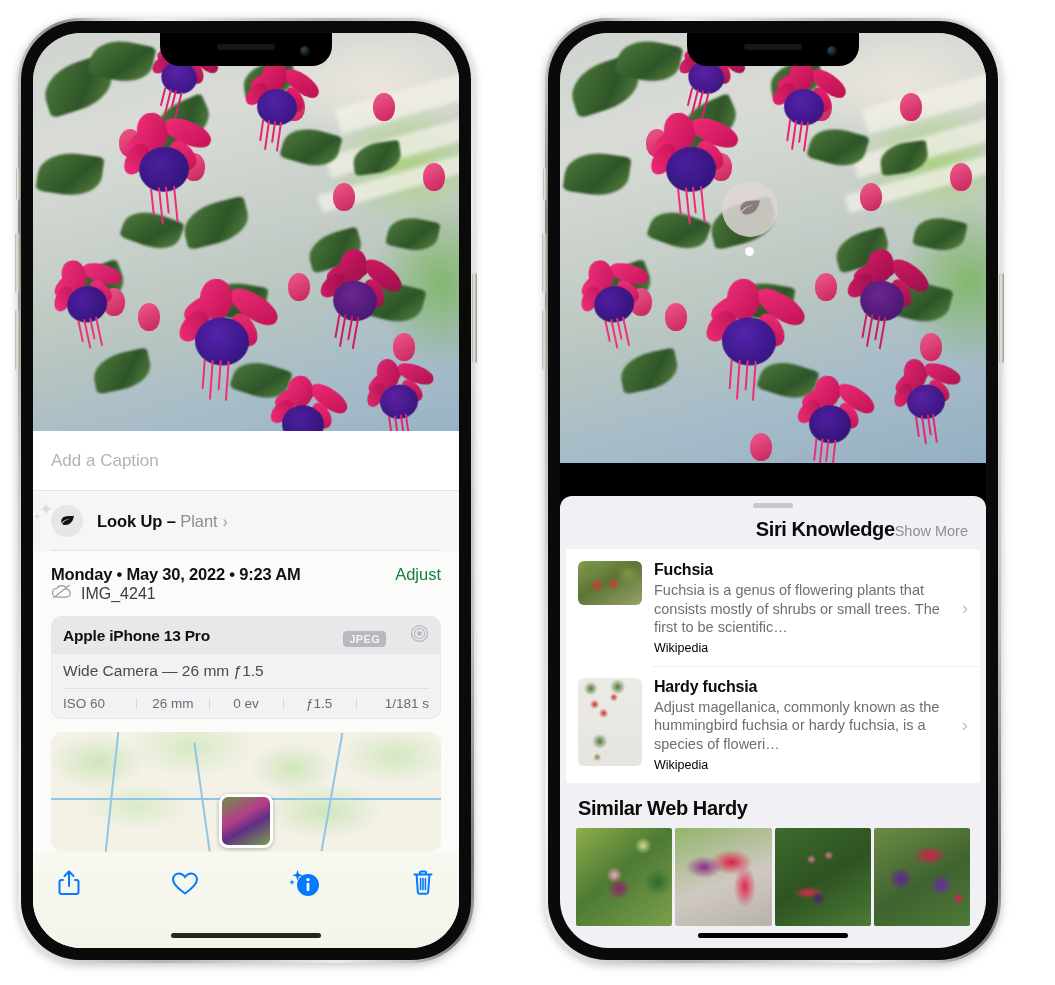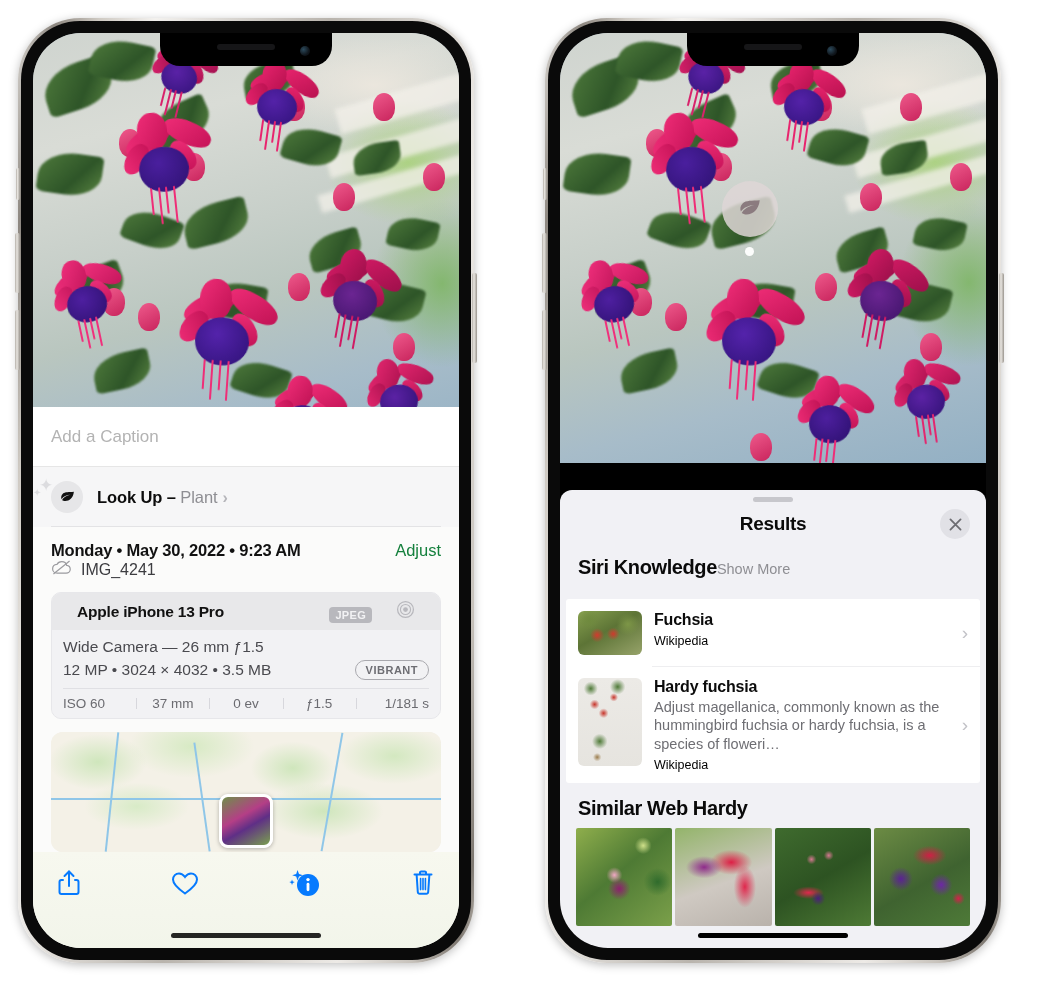--- a/index.html
+++ b/index.html
@@ -137,21 +137,21 @@
   .meta-line2 { display:flex; align-items:center; gap:9px; }
   .meta-file { font-size:16px; color:#3c3c40; }
 
   .camcard {
     margin: 13px 18px 0 18px;
     border-radius: 10px; overflow:hidden;
     background:#f0f0f2; border:1px solid #e7e7ea;
   }
   .camcard .hd {
     display:flex; align-items:center; justify-content:space-between;
-    padding: 7px 25px; background:#e8e8ea;
+    padding: 7px 11px; background:#e8e8ea;
   }
   .camcard .hd .name { font-size:15.5px; font-weight:700; color:#111; letter-spacing:-.2px;}
   .camcard .hd .right { display:flex; align-items:flex-end; gap:24px; }
   .chip-jpeg {
     background:#b8b8bd; color:#f2f2f4; font-size:11px; font-weight:700;
     padding:2px 6px; border-radius:4px; letter-spacing:.3px;
   }
   .camcard .body { padding: 8px 11px 9px 11px; background:#f2f2f4; position:relative; }
   .camcard .body:after{content:"";position:absolute;left:11px;right:11px;bottom:0;height:1px;background:#e0e0e4;}
   .cam-l1 { font-size:15.5px; color:#4a4a4f; }
@@ -212,22 +212,22 @@
   .res-head{
     position:relative; height:44px; display:flex; align-items:center; justify-content:center;
   }
   .res-title{ font-size:19px; font-weight:700; color:#0a0a0a; letter-spacing:-.3px;}
   .close-btn{
     position:absolute; right:16px; top:50%; transform:translateY(-50%);
     width:30px;height:30px;border-radius:50%;background:#e1e1e6;
     display:flex;align-items:center;justify-content:center;
   }
   .sec-head{
-    display:flex; align-items:baseline; justify-content:flex-start;
-    padding: 10px 18px 20px 18px;
+    display:flex; align-items:baseline; justify-content:flex-end;
+    padding: 10px 18px 8px 18px;
   }
   .sec-title{ font-size:20px; font-weight:700; color:#0a0a0a; letter-spacing:-.4px;}
   .show-more{ font-size:14.5px; color:#8e8e93; }
   .kn-card{
     margin: 0 6px; background:#fff; border-radius:3px; overflow:hidden;
   }
   .kn-row{ display:flex; padding: 12px 12px 11px 12px; position:relative; align-items:flex-start;}
   .kn-row + .kn-row:before{
     content:""; position:absolute; left:86px; right:0; top:0; height:1px; background:#eeeef0;
   }
@@ -446,28 +446,24 @@
                   <svg width="19" height="19" viewBox="0 0 24 24" aria-hidden="true">
                     <circle cx="12" cy="12" r="10" fill="none" stroke="#b8b8bd" stroke-width="1.6"></circle>
                     <circle cx="12" cy="12" r="6.4" fill="none" stroke="#b8b8bd" stroke-width="1.4"></circle>
                     <circle cx="12" cy="12" r="3" fill="#b8b8bd"></circle>
                   </svg>
                 </span>
               </span>
             </div>
             <div class="body">
               <div class="cam-l1">Wide Camera — 26 mm ƒ1.5</div>
-              <div class="cam-l2">
-                <span>12 MP • 3024 × 4032 • 3.5 MB</span>
-                <span class="chip-vibrant">VIBRANT</span>
-              </div>
             </div>
             <div class="exif">
               <span class="cell">ISO 60</span>
-              <span class="cell">37 mm</span>
+              <span class="cell">26 mm</span>
               <span class="cell">0 ev</span>
               <span class="cell">ƒ1.5</span>
               <span class="cell">1/181 s</span>
             </div>
           </div>
 
           <div class="mapcard">
             <div class="m"></div>
             <div class="road" style="left:60px;top:0;width:2px;height:120px;transform:rotate(6deg);"></div>
             <div class="road" style="left:150px;top:10px;width:2px;height:110px;transform:rotate(-8deg);"></div>
@@ -660,47 +656,40 @@
             </div>
           </div>
 
         <div class="notch">
           <div class="speaker"></div>
           <div class="frontcam"></div>
         </div>
 
         <div class="results-sheet">
           <div class="grabber"></div>
-          <div class="res-head">
-            <span class="res-title">Results</span>
-            <span class="close-btn">
-              <svg width="15" height="15" viewBox="0 0 16 16" aria-hidden="true">
-                <path d="M2.6 2.6 L13.4 13.4 M13.4 2.6 L2.6 13.4" stroke="#6d6d72" stroke-width="1.9" stroke-linecap="round"></path>
-              </svg>
-            </span>
-          </div>
 
           <div class="sec-head">
             <span class="sec-title">Siri Knowledge</span>
             <span class="show-more">Show More</span>
           </div>
 
           <div class="kn-card">
 
             <div class="kn-row">
               <span class="kn-thumb">
                 <span style="position:absolute;inset:0;background:
                   radial-gradient(circle 10px at 30% 55%, #d23b2e, transparent 70%),
                   radial-gradient(circle 9px at 55% 52%, #cf3a2d, transparent 70%),
                   radial-gradient(circle 14px at 18% 20%, #6f8a3e, transparent 70%),
                   radial-gradient(circle 16px at 78% 30%, #7d9647, transparent 70%),
                   linear-gradient(150deg,#86a04e,#5d7436 45%,#97a36a);"></span>
               </span>
               <span class="kn-body">
                 <span class="kn-name" style="display:block">Fuchsia</span>
+                <span class="kn-desc" style="display:block">Fuchsia is a genus of flowering plants that consists mostly of shrubs or small trees. The first to be scientific…</span>
                 <span class="kn-src" style="display:block">Wikipedia</span>
               </span>
               <span class="kn-chev">›</span>
             </div>
 
             <div class="kn-row">
               <span class="kn-thumb tall">
                 <span style="position:absolute;inset:0;background:
                   radial-gradient(circle 7px at 26% 30%, #c7342a, transparent 70%),
                   radial-gradient(circle 7px at 40% 40%, #c7342a, transparent 70%),

